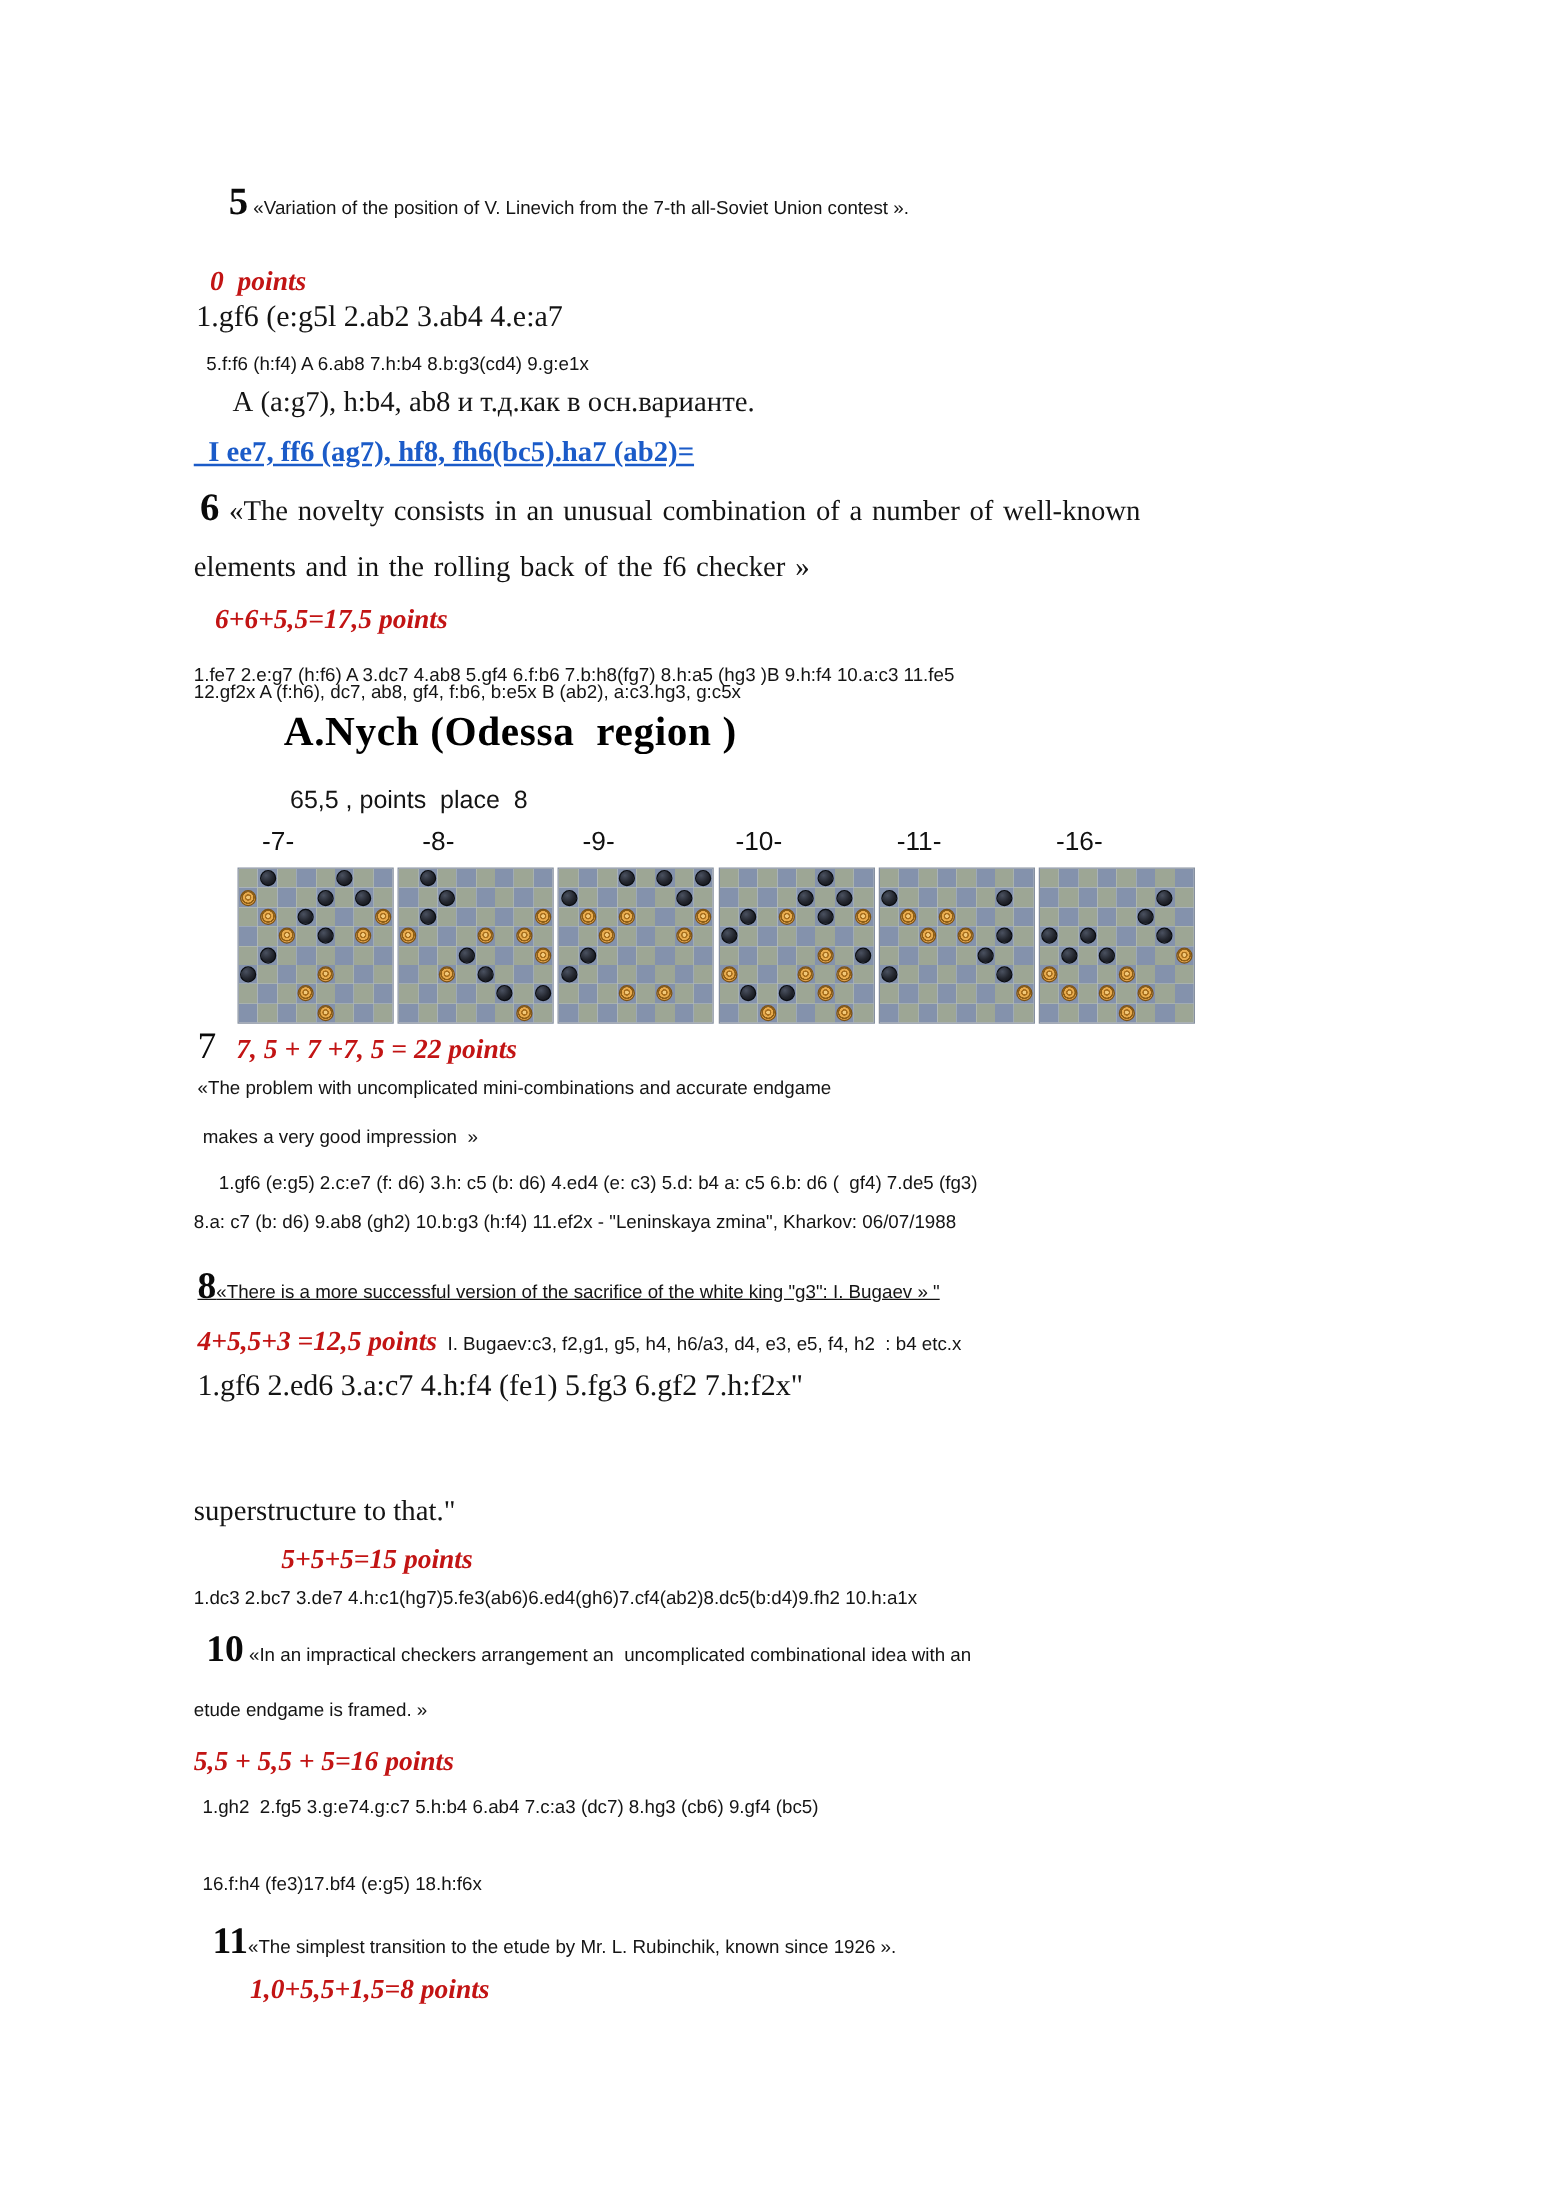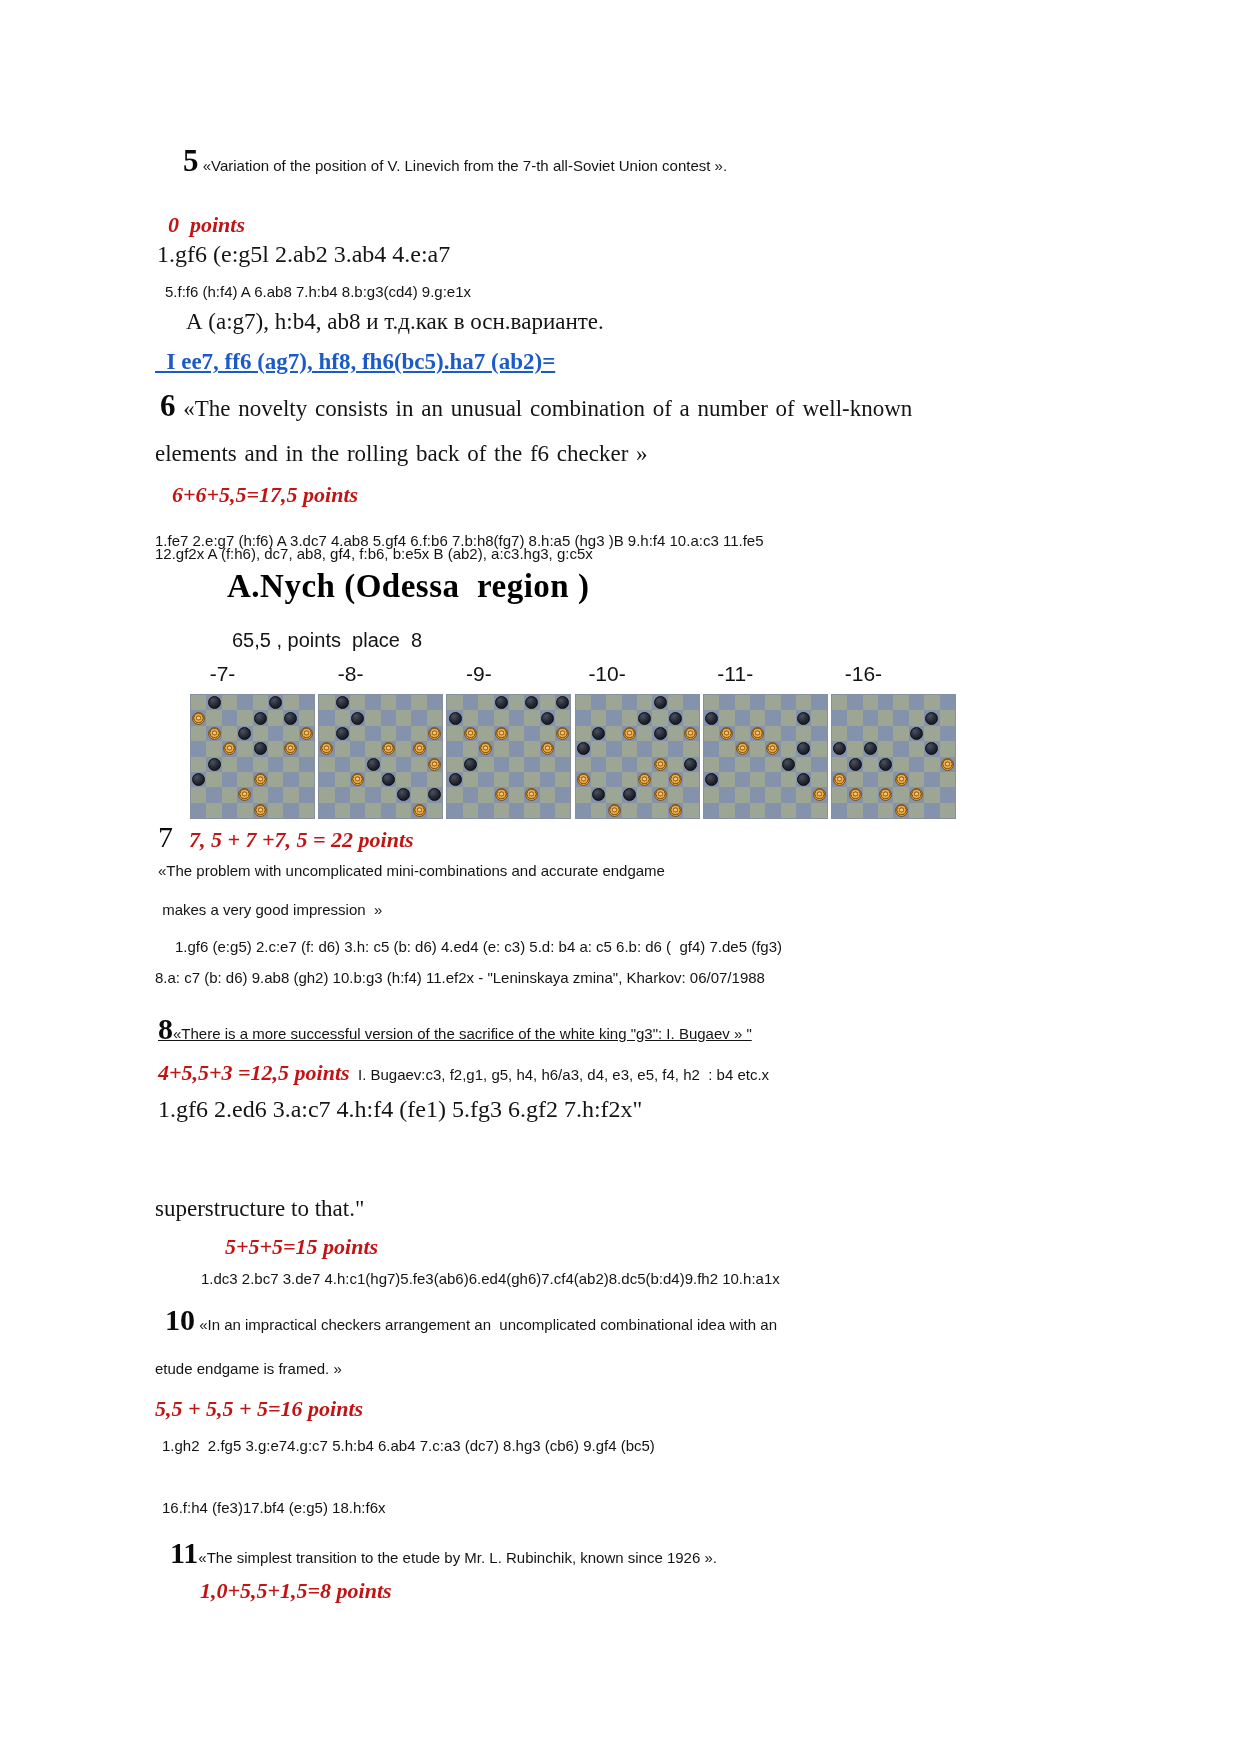--- a/index.html
+++ b/index.html
@@ -546,21 +546,21 @@
   <div class="ln sans" style="left:158px;top:901px;"> makes a very good impression  »</div>
   <div class="ln sans" style="left:175px;top:938px;">1.gf6 (e:g5) 2.c:e7 (f: d6) 3.h: c5 (b: d6) 4.ed4 (e: c3) 5.d: b4 a: c5 6.b: d6 (  gf4) 7.de5 (fg3)</div>
   <div class="ln sans" style="left:155px;top:969px;">8.a: c7 (b: d6) 9.ab8 (gh2) 10.b:g3 (h:f4) 11.ef2x - "Leninskaya zmina", Kharkov: 06/07/1988</div>
 
   <div class="ln" style="left:158px;top:1012px;text-decoration:underline;"><span class="bn" style="font-size:30px;">8</span><span class="sans">«There is a more successful version of the sacrifice of the white king "g3": I. Bugaev » "</span></div>
   <div class="ln" style="left:158px;top:1060px;"><span class="pts" style="position:static;">4+5,5+3 =12,5 points</span><span class="sans">  I. Bugaev:c3, f2,g1, g5, h4, h6/a3, d4, e3, e5, f4, h2  : b4 etc.x</span></div>
   <div class="ln serif24" style="left:158px;top:1096px;">1.gf6 2.ed6 3.a:c7 4.h:f4 (fe1) 5.fg3 6.gf2 7.h:f2x"</div>
 
   <div class="ln serif" style="left:155px;top:1196px;">superstructure to that."</div>
   <div class="ln pts" style="left:181px;top:1234px;margin-left:44px;">5+5+5=15 points</div>
-  <div class="ln sans" style="left:155px;top:1270px;margin-left:46px;">1.dc3 2.bc7 3.de7 4.h:c1(hg7)5.fe3(ab6)6.ed4(gh6)7.cf4(ab2)8.dc5(b:d4)9.fh2 10.h:a1x</div>
+  <div class="ln sans" style="left:155px;top:1270px;">1.dc3 2.bc7 3.de7 4.h:c1(hg7)5.fe3(ab6)6.ed4(gh6)7.cf4(ab2)8.dc5(b:d4)9.fh2 10.h:a1x</div>
 
   <div class="ln" style="left:165px;top:1303px;"><span class="bn" style="font-size:30px;">10</span><span class="sans"> «In an impractical checkers arrangement an  uncomplicated combinational idea with an</span></div>
   <div class="ln sans" style="left:155px;top:1360px;">etude endgame is framed. »</div>
   <div class="ln pts" style="left:155px;top:1396px;">5,5 + 5,5 + 5=16 points</div>
   <div class="ln sans" style="left:162px;top:1437px;">1.gh2  2.fg5 3.g:e74.g:c7 5.h:b4 6.ab4 7.c:a3 (dc7) 8.hg3 (cb6) 9.gf4 (bc5)</div>
   <div class="ln sans" style="left:162px;top:1499px;">16.f:h4 (fe3)17.bf4 (e:g5) 18.h:f6x</div>
 
   <div class="ln" style="left:170px;top:1536px;"><span class="bn" style="font-size:30px;">11</span><span class="sans">«The simplest transition to the etude by Mr. L. Rubinchik, known since 1926 ».</span></div>
   <div class="ln pts" style="left:200px;top:1578px;">1,0+5,5+1,5=8 points</div>
 

